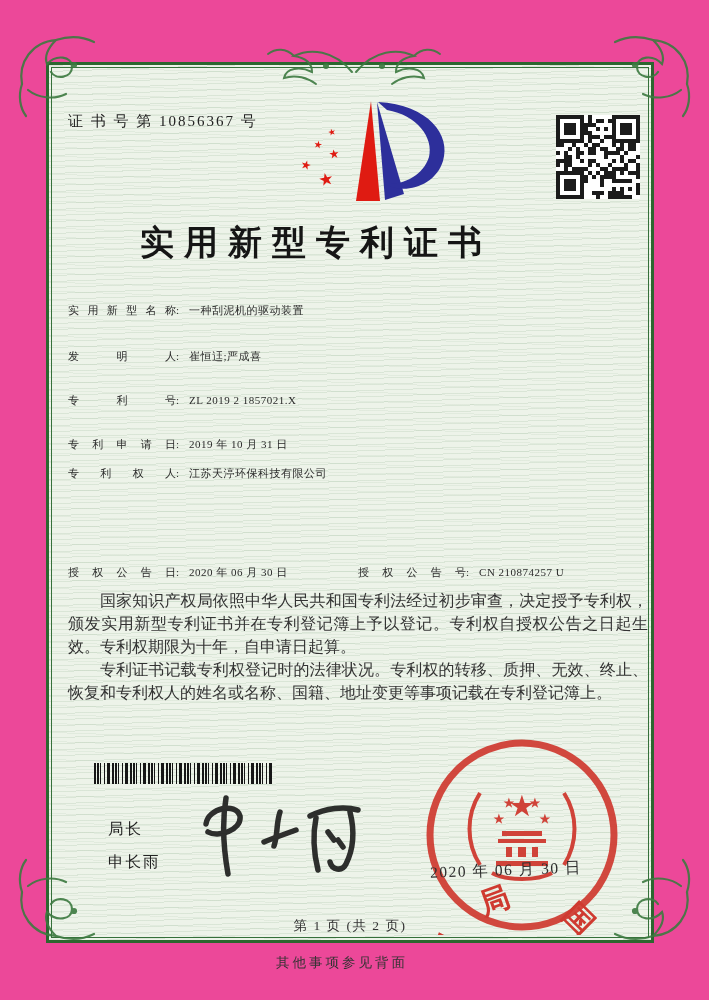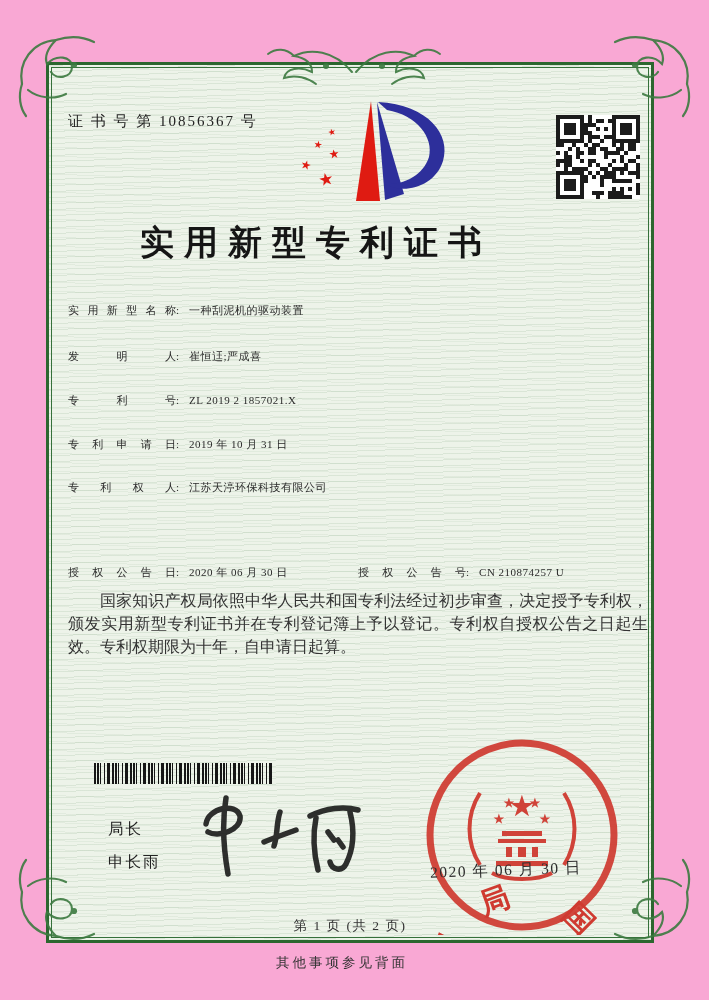--- a/index.html
+++ b/index.html
@@ -1,16 +1,16 @@
 <!DOCTYPE html>
 <html><head>
 <meta charset="utf-8">
 <style>
   html,body{margin:0;padding:0;background:#ffffff;}
-  #page{position:relative;width:709px;height:1000px;background:#f9a8d4;overflow:hidden;
+  #page{position:relative;width:709px;height:1000px;background:#ec4899;overflow:hidden;
         font-family:"Liberation Serif","DejaVu Serif",serif;color:#2e2e2e;}
   
   #frame{position:absolute;left:46px;top:62px;width:608px;height:881px;box-sizing:border-box;
          border:3px solid #2c662f;
          background:
            repeating-linear-gradient(178deg, rgba(140,175,140,0.20) 0 1px, rgba(255,255,255,0) 1px 6px),
            repeating-linear-gradient(2deg, rgba(140,175,140,0.12) 0 1px, rgba(255,255,255,0) 1px 9px),
            #edf3e9;}
   #frame .inner-line{position:absolute;inset:2px;border:1px solid #35703a;pointer-events:none;}
   .orn{position:absolute;pointer-events:none;opacity:.9;}
@@ -367,32 +367,33 @@
   </div>
   <div class="frow" style="top:349px">
     <span class="flabel">发明人</span><span class="fcolon">:</span><span class="fvalue">崔恒迋;严成喜</span>
   </div>
   <div class="frow" style="top:393px">
     <span class="flabel">专利号</span><span class="fcolon">:</span><span class="fvalue">ZL 2019 2 1857021.X</span>
   </div>
   <div class="frow" style="top:437px">
     <span class="flabel">专利申请日</span><span class="fcolon">:</span><span class="fvalue">2019 年 10 月 31 日</span>
   </div>
-  <div class="frow" style="top:480px">
+  <div class="frow" style="top:466px">
     <span class="flabel">专利权人</span><span class="fcolon">:</span><span class="fvalue">江苏天渟环保科技有限公司</span>
   </div>
   <div class="frow" style="top:565px">
     <span class="flabel">授权公告日</span><span class="fcolon">:</span><span class="fvalue">2020 年 06 月 30 日</span>
     <span class="fpair2">
       <span class="flabel">授权公告号</span><span class="fcolon">:</span><span class="fvalue">CN 210874257 U</span>
     </span>
   </div>
 
   <div id="paras">
     <p>国家知识产权局依照中华人民共和国专利法经过初步审查，决定授予专利权，颁发实用新型专利证书并在专利登记簿上予以登记。专利权自授权公告之日起生效。专利权期限为十年，自申请日起算。</p>
+    <p>专利证书记载专利权登记时的法律状况。专利权的转移、质押、无效、终止、恢复和专利权人的姓名或名称、国籍、地址变更等事项记载在专利登记簿上。</p>
   </div>
 
   <div id="barcode"></div>
 
   <div id="signer">
     <span>局长</span>
     <span>申长雨</span>
   </div>
 
   <svg id="signature" width="180" height="95" viewBox="0 0 180 95">

